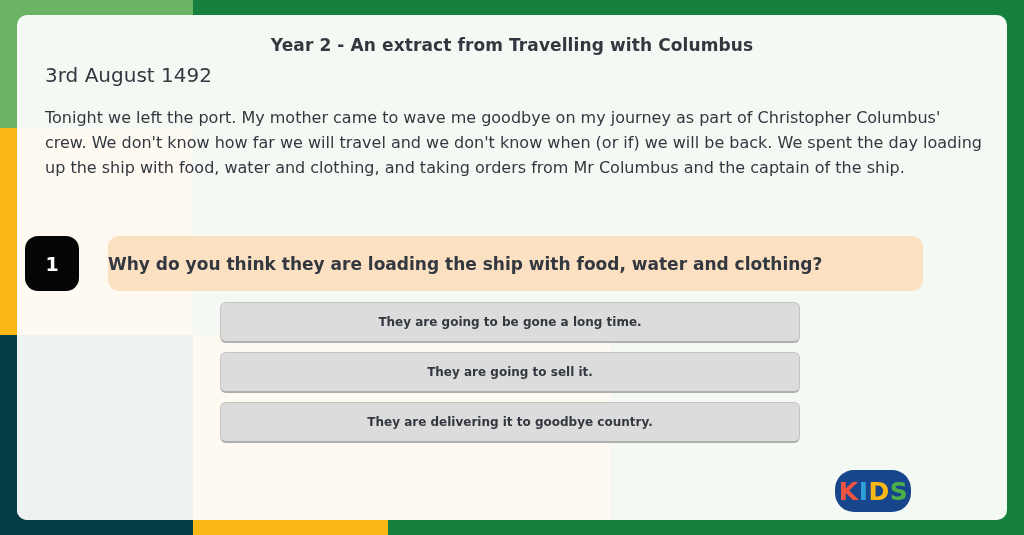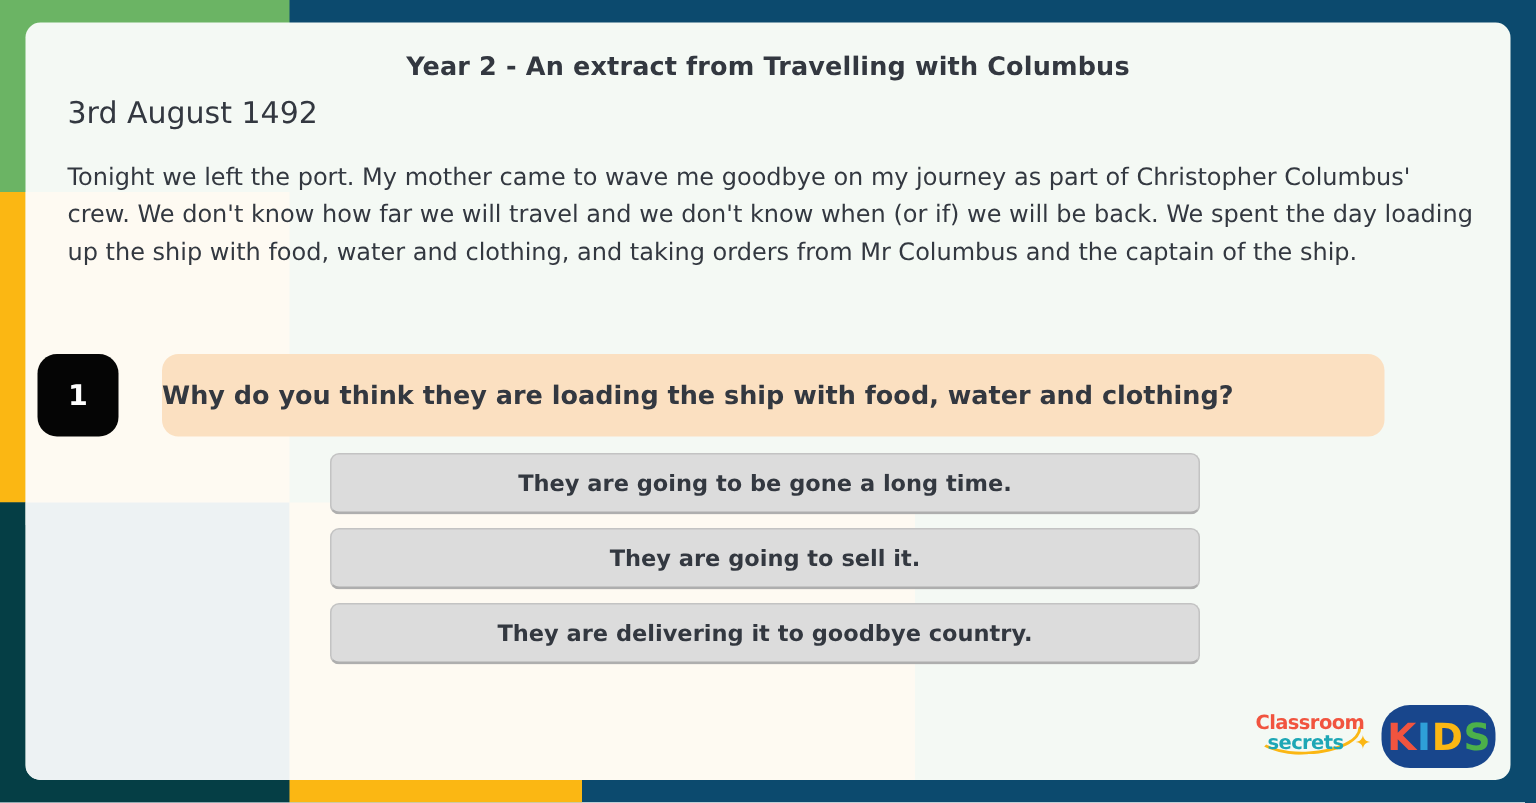--- a/index.html
+++ b/index.html
@@ -4,21 +4,21 @@
 <style>
   * { box-sizing: border-box; margin: 0; padding: 0; }
   html, body {
     width: 1024px; height: 535px;
     overflow: hidden;
     font-family: "DejaVu Sans", "Liberation Sans", sans-serif;
   }
   #stage {
     position: relative;
     width: 1024px; height: 535px;
-    background: #0c4a6e;
+    background: #15803d;
   }
 
   
   .band { position: absolute; }
   #band-left-green  { left:0; top:0;     width:193px; height:128px; background:#6bb464; }
   #band-left-yellow { left:0; top:128px; width:193px; height:207px; background:#fbb713; }
   #band-left-teal   { left:0; top:335px; width:193px; height:200px; background:#053e45; }
   #band-bottom-yellow { left:193px; top:514px; width:195px; height:21px; background:#fbb713; }
 
   
@@ -98,21 +98,21 @@
     width: 580px;
   }
   .option {
     width: 580px; height: 41px;
     margin-bottom: 9px;
     background: #dcdcdc;
     border: 1px solid #c3c3c3;
     border-bottom: 2px solid #aeaeae;
     border-radius: 6px;
     display: flex; align-items: center; justify-content: center;
-    font-size: 15px; font-weight: bold; color: #333840;
+    font-size: 12px; font-weight: bold; color: #333840;
     cursor: pointer;
   }
 
   
   #logos {
     position: absolute;
     left: 818px; top: 455px;
     width: 165px; height: 42px;
     display: flex; align-items: center; gap: 8px;
   }
@@ -187,26 +187,20 @@
       </div>
     </div>
 
     <div id="options">
       <div class="option">They are going to be gone a long time.</div>
       <div class="option">They are going to sell it.</div>
       <div class="option">They are delivering it to goodbye country.</div>
     </div>
 
     <div id="logos">
-      <div id="cs-logo">
-        <span id="cs-swoosh"></span>
-        <span id="cs-classroom">Classroom</span>
-        <span id="cs-secrets">secrets</span>
-        <span id="cs-star">✦</span>
-      </div>
       <div id="kids-logo">
         <span class="k">K</span>
         <span class="i">I</span>
         <span class="d">D</span>
         <span class="s">S</span>
       </div>
     </div>
 
   </div>
 </div>

